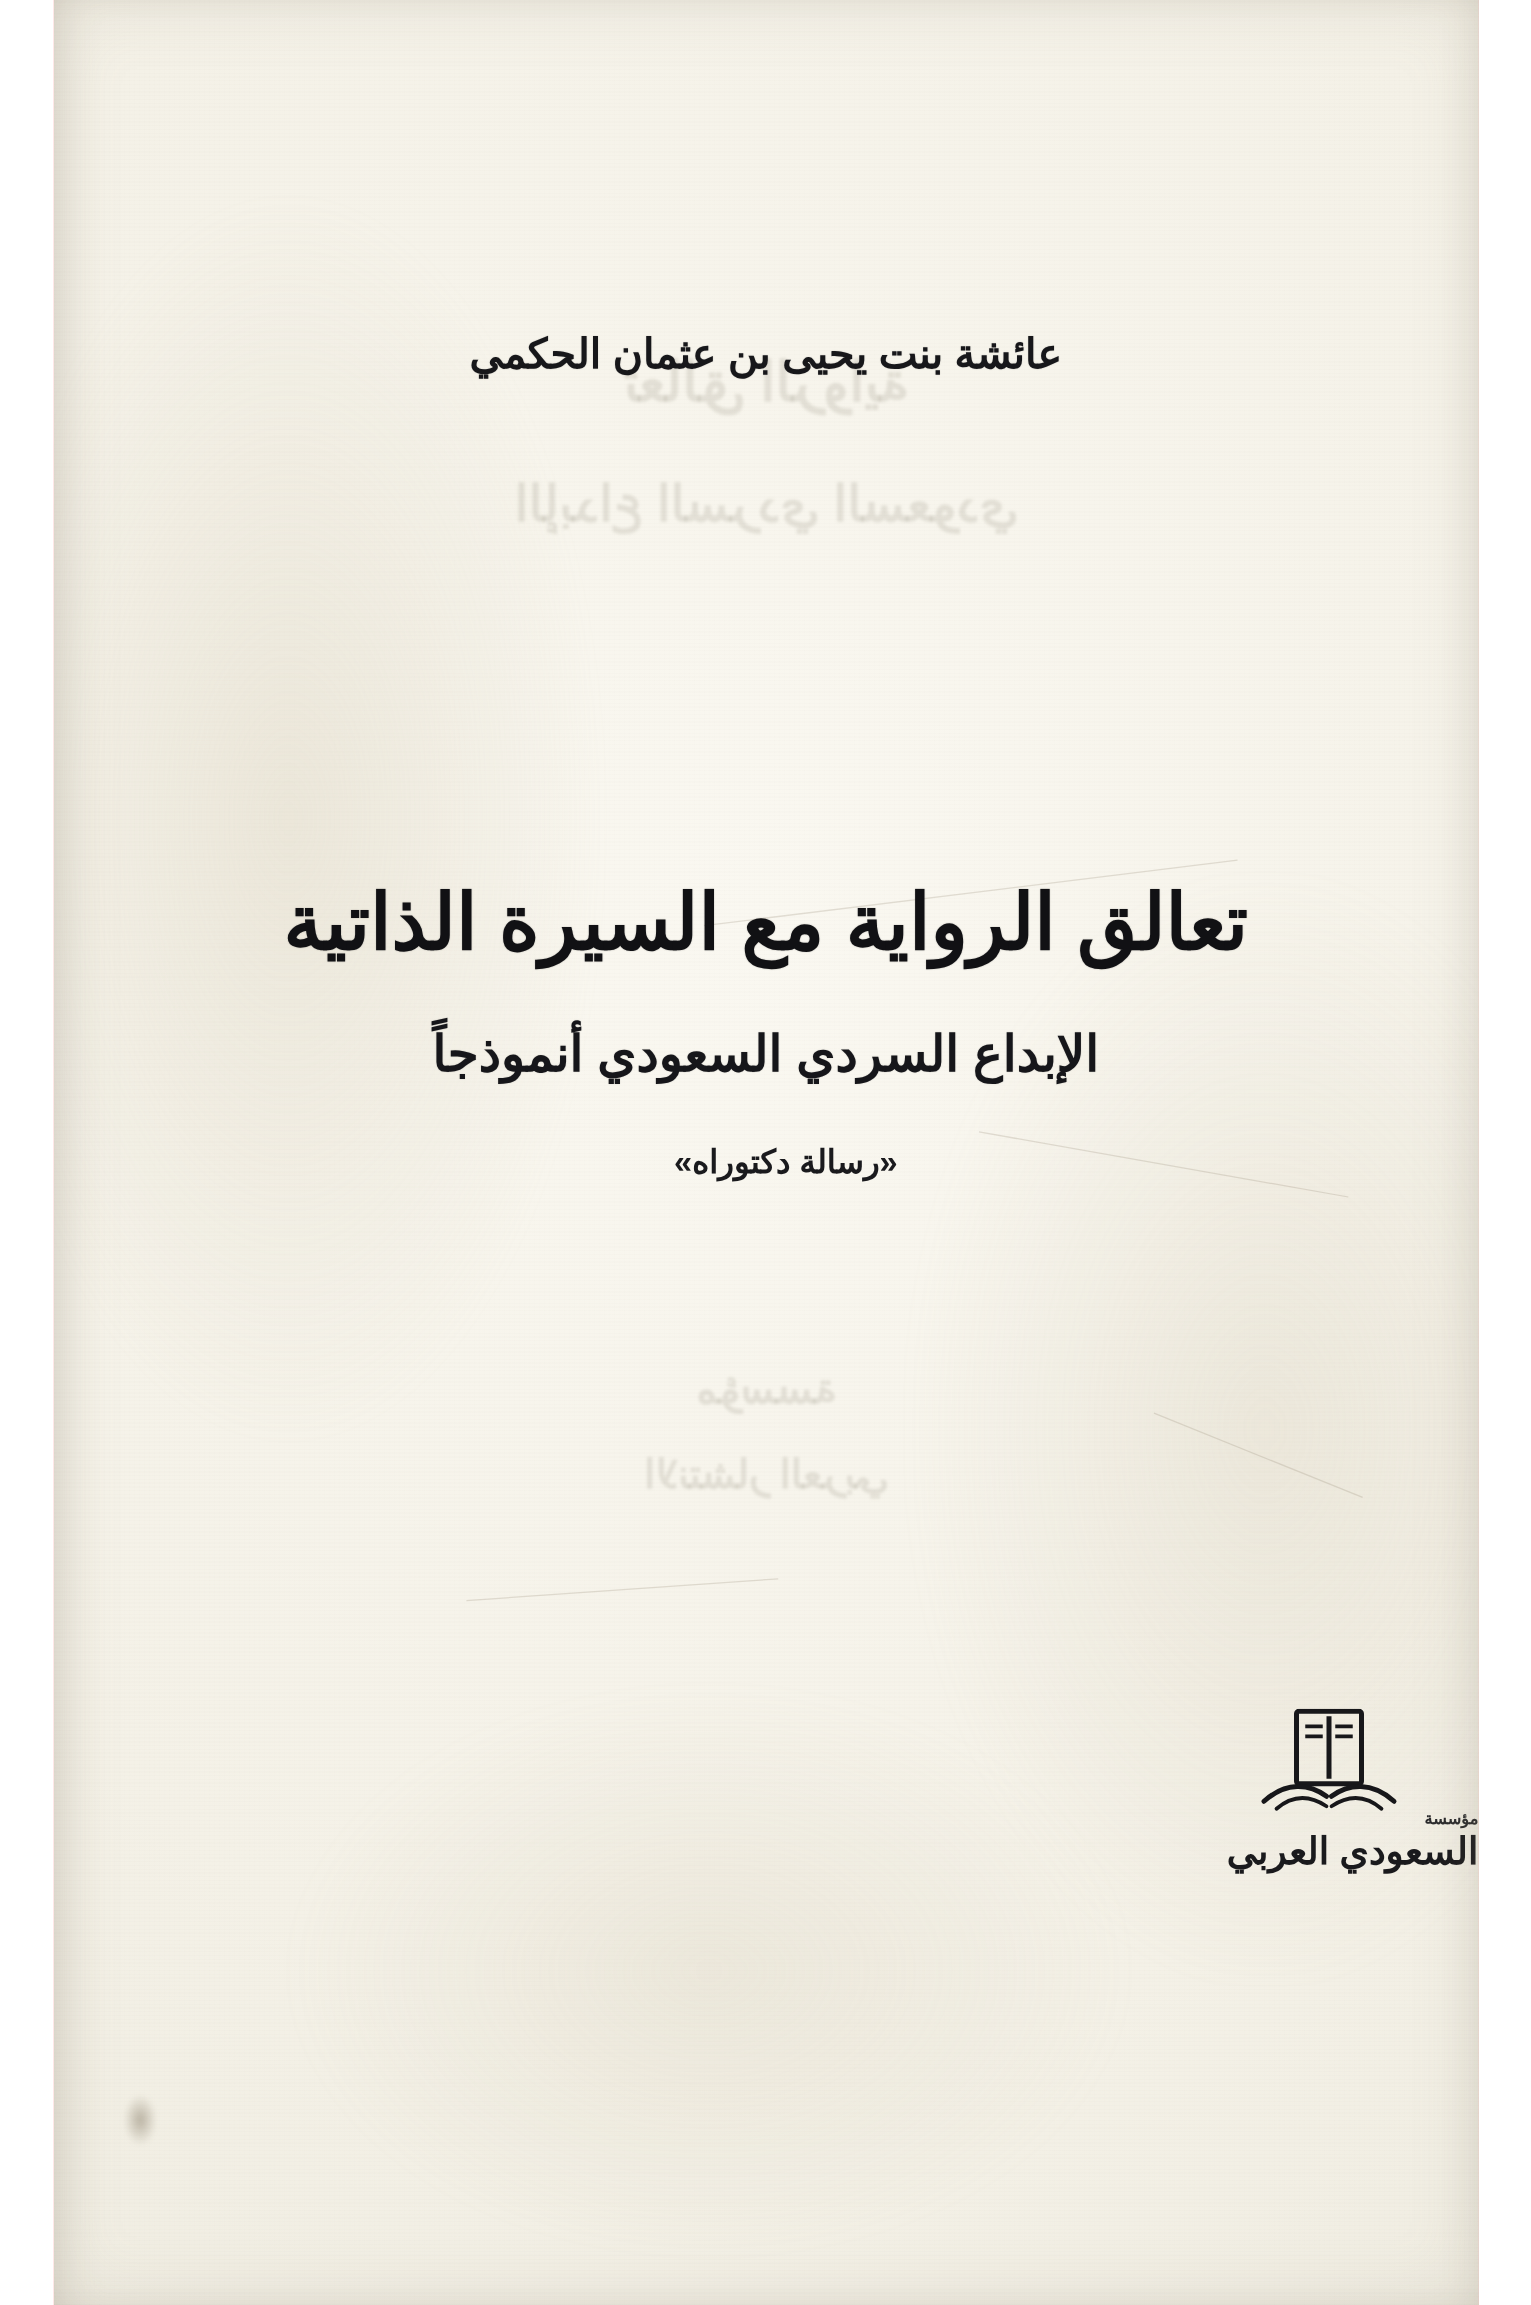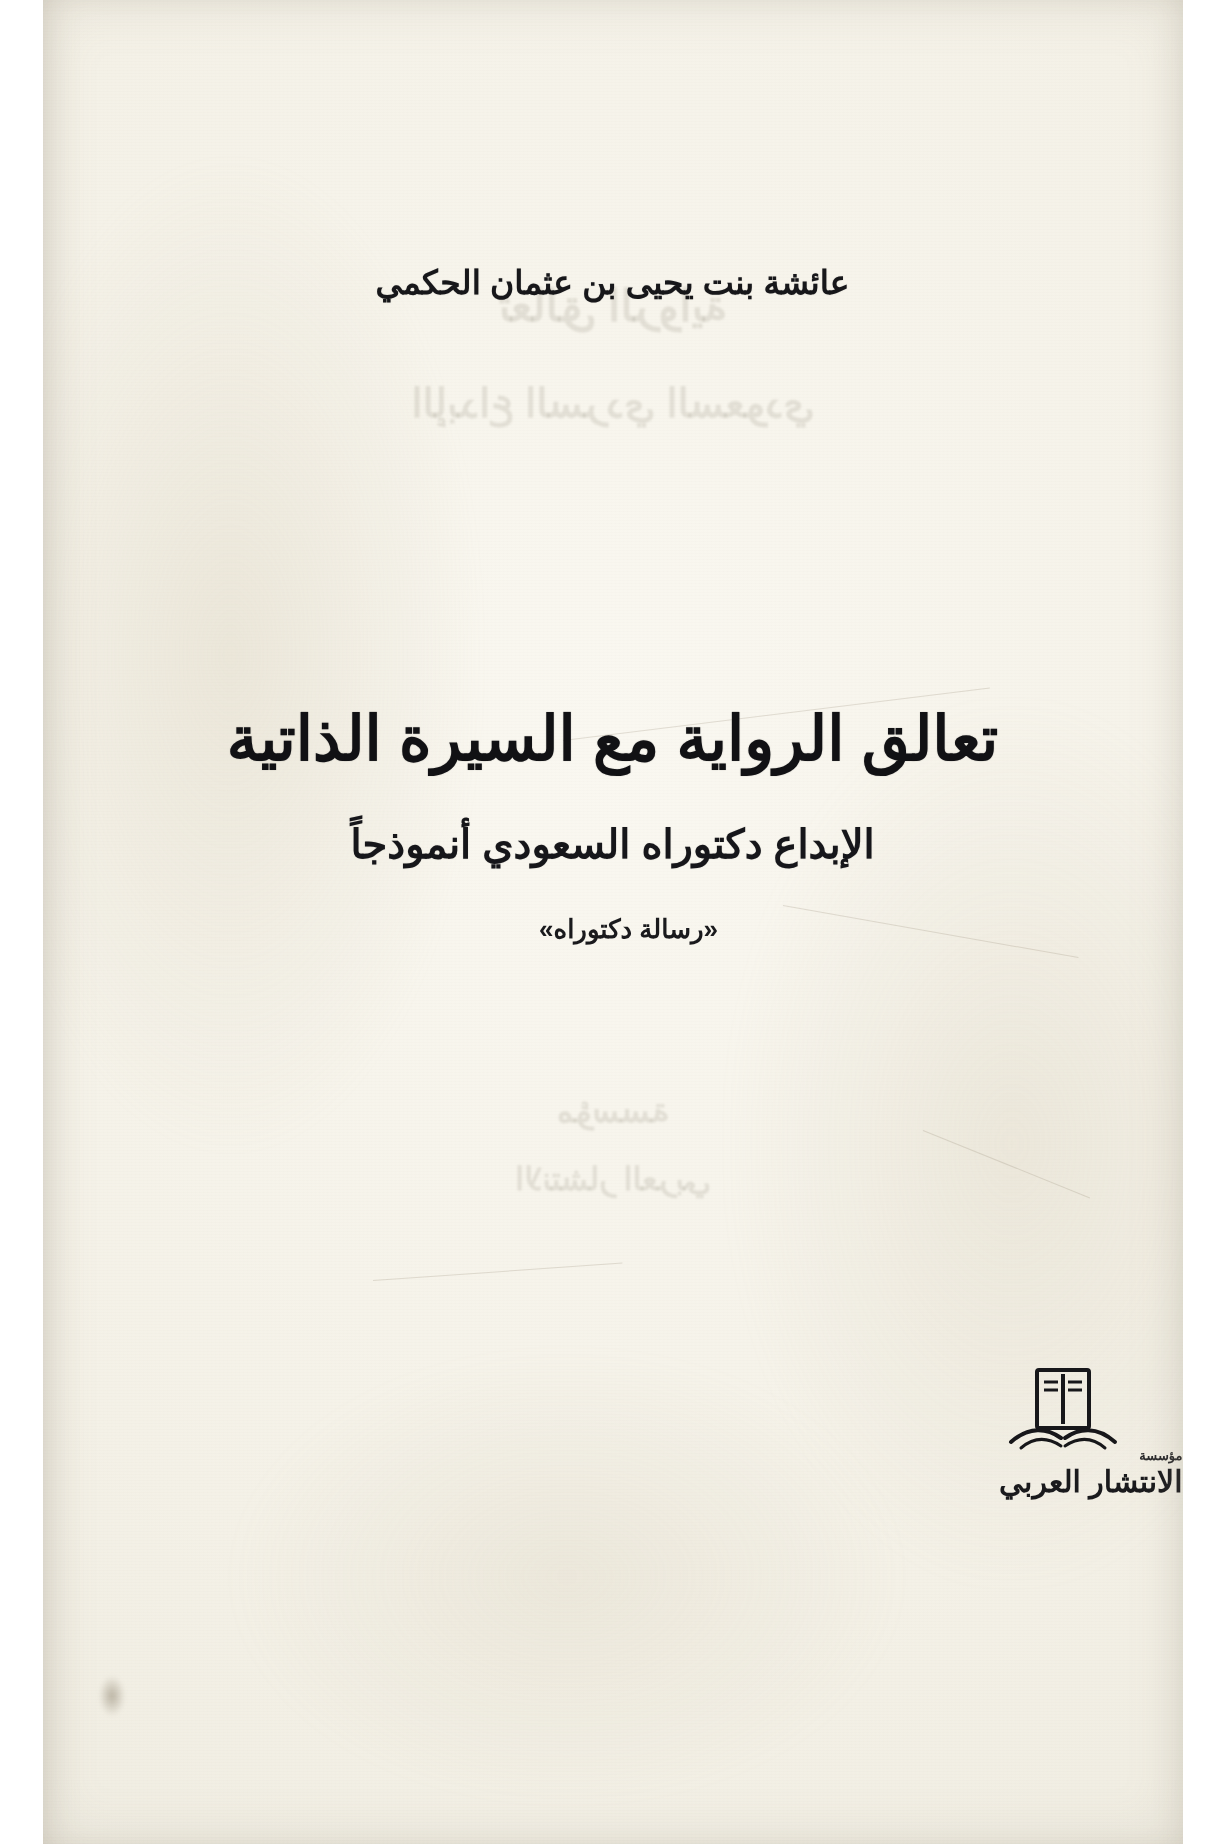--- a/index.html
+++ b/index.html
@@ -220,21 +220,21 @@
   <div class="ghost ghost-2">الإبداع السردي السعودي</div>
   <div class="ghost ghost-3">مؤسسة</div>
   <div class="ghost ghost-4">الانتشار العربي</div>
 
   <div class="content">
 
     <div class="author">عائشة بنت يحيى بن عثمان الحكمي</div>
 
     <div class="title-block">
       <div class="main-title">تعالق الرواية مع السيرة الذاتية</div>
-      <div class="subtitle">الإبداع دكتوراه السعودي أنموذجاً</div>
+      <div class="subtitle">الإبداع السردي السعودي أنموذجاً</div>
       <div class="kind">«رسالة دكتوراه»</div>
     </div>
 
     <div class="publisher">
       <div class="logo-wrap">
 
         <svg class="logo-book" width="120" height="92" viewBox="0 0 120 92">
 
           <rect x="34" y="2" width="52" height="58" rx="2" fill="none" stroke="#17171a" stroke-width="4"></rect>
           <line x1="60" y1="6" x2="60" y2="56" stroke="#17171a" stroke-width="4"></line>
@@ -243,21 +243,21 @@
           <line x1="65" y1="14" x2="79" y2="14" stroke="#17171a" stroke-width="3"></line>
           <line x1="65" y1="22" x2="79" y2="22" stroke="#17171a" stroke-width="3"></line>
 
           <path d="M8 74 C 26 58, 44 60, 58 70" fill="none" stroke="#17171a" stroke-width="4" stroke-linecap="round"></path>
           <path d="M112 74 C 94 58, 76 60, 62 70" fill="none" stroke="#17171a" stroke-width="4" stroke-linecap="round"></path>
           <path d="M18 80 C 32 68, 46 70, 58 78" fill="none" stroke="#17171a" stroke-width="3" stroke-linecap="round"></path>
           <path d="M102 80 C 88 68, 74 70, 62 78" fill="none" stroke="#17171a" stroke-width="3" stroke-linecap="round"></path>
         </svg>
 
         <div class="pub-sub">مؤسسة</div>
-        <div class="pub-name">الانتشار العربي</div>
+        <div class="pub-name">السعودي العربي</div>
       </div>
     </div>
 
   </div>
 
   <div class="left-edge-mark"></div>
   <div class="edge-shadow"></div>
 </div>
 
 </body></html>

